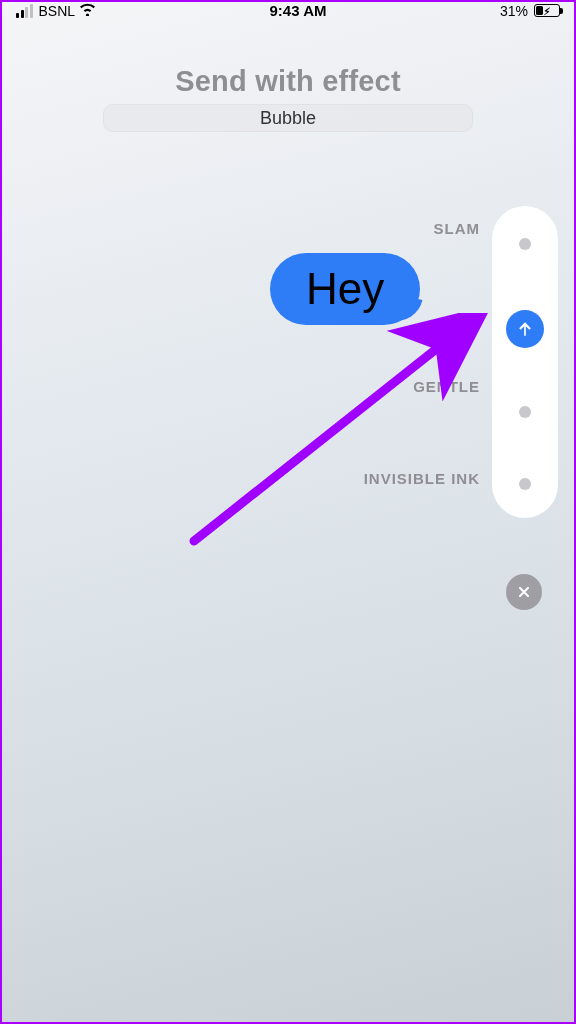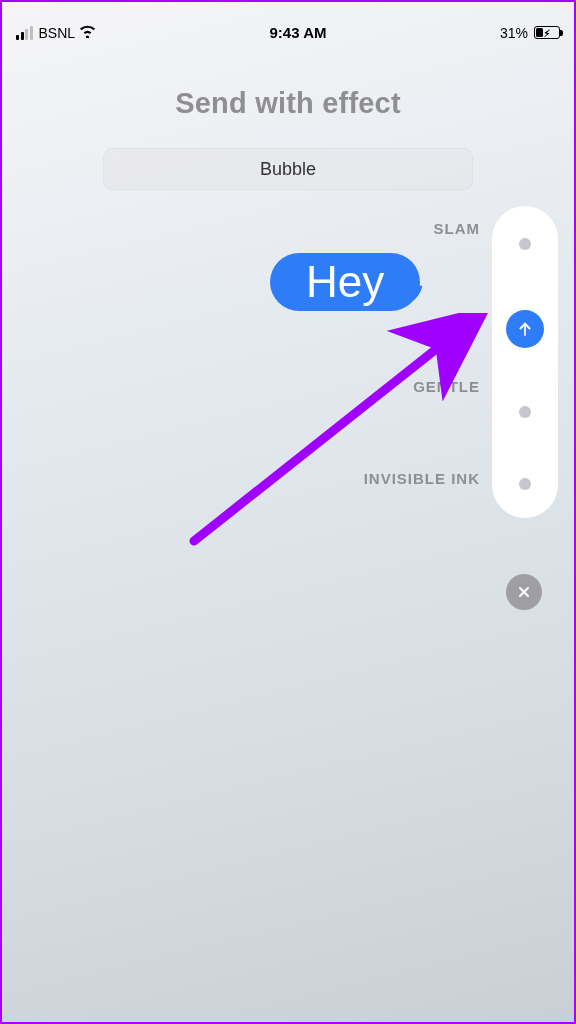--- a/index.html
+++ b/index.html
@@ -1,40 +1,40 @@
 <!DOCTYPE html>
 <html><head>
   <meta charset="utf-8">
   <style>
     * { margin: 0; padding: 0; box-sizing: border-box; font-family: -apple-system, BlinkMacSystemFont, 'Segoe UI', sans-serif; }
     body { width: 576px; height: 1024px; overflow: hidden; position: relative; background: linear-gradient(166deg, #f5f5f7 0%, #e2e8ee 40%, #d6dde3 70%, #c8cfd5 100%); border: 2px solid #aa00ff; }
-    .status-bar { display:flex; justify-content:space-between; align-items:center; padding: 22px 14px 2px; font-size: 15px; font-weight: 600; color:#000; }
+    .status-bar { display:flex; justify-content:space-between; align-items:center; padding: 0 14px 2px; font-size: 15px; font-weight: 600; color:#000; }
     .sb-left, .sb-right { display:flex; align-items:center; gap:4px; }
     .signal-bars { display:inline-flex; align-items:flex-end; gap:1.5px; margin-right:2px; }
     .signal-bars span { width:3px; background:#c0c0c0; border-radius:1px; }
     .signal-bars span:nth-child(1){height:5px;background:#000;} .signal-bars span:nth-child(2){height:8px;background:#000;} .signal-bars span:nth-child(3){height:11px;} .signal-bars span:nth-child(4){height:14px;}
     .battery { width:26px; height:13px; border:1px solid #000; border-radius:3px; position:relative; display:inline-block; margin-left:2px; }
     .battery::after { content:""; position:absolute; right:-4px; top:3px; width:2.5px; height:6px; background:#000; border-radius:0 2px 2px 0; }
     .battery-fill { position:absolute; left:1px; top:1px; bottom:1px; width:30%; background:#000; border-radius:1.5px; }
     .bolt { position:absolute; left:50%; top:50%; transform:translate(-50%,-50%); font-size:10px; color:#000; }
     .carrier { font-size:14px; font-weight:500; }
     .wifi { font-size:14px; }
     .battery-pct { font-size:14px; font-weight:400;text-align:right; }
     .title { text-align:center; color:#8e8e93; font-size:29px; font-weight:700; margin-top:44px; letter-spacing:0.2px; }
-    .segmented { width:370px; height:42px; background:rgba(120,120,128,0.16); border-radius:10px; margin:28px auto 0; display:flex; position:relative; }
+    .segmented { width:370px; height:28px; background:rgba(120,120,128,0.16); border-radius:10px; margin:6px auto 0; display:flex; position:relative; }
     .seg { flex:1; display:flex; align-items:center; justify-content:center; font-size:18px; color:#666; font-weight:400; border-radius:10px; }
     .seg.active { background:rgba(255,255,255,0.4); color:#333; box-shadow: inset 0 0 0 1px rgba(0,0,0,0.03); }
     .effects-track { position:absolute; right:16px; top:204px; width:66px; height:312px; background:#fff; border-radius:33px; }
     .effect-dot { position:absolute; left:50%; transform:translateX(-50%); width:12px; height:12px; border-radius:50%; background:#c7c7cc; }
     .effect-dot.slam { top:32px; } .effect-dot.gentle { top:200px; } .effect-dot.ink { top:272px; }
     .effect-send { position:absolute; left:50%; transform:translateX(-50%); top:104px; width:38px; height:38px; border-radius:50%; background:#2e7cf6; display:flex; align-items:center; justify-content:center; }
     .effect-send svg { width:20px; height:20px; }
     .eff-label { position:absolute; right:94px; font-size:15px; font-weight:600; color:#8e8e93; letter-spacing:1px; text-align:right; }
     .lbl-slam { top:218px; } .lbl-gentle { top:376px; } .lbl-ink { top:468px; }
-    .bubble { position:absolute; left:268px; top:251px; background:#2e7cf6; color:#ffffff; font-size:44px; font-weight:400; padding:4px 36px; border-radius:48px; }
+    .bubble { position:absolute; left:268px; top:251px; background:#2e7cf6; color:#000000; font-size:44px; font-weight:400; padding:11px 36px; border-radius:48px; }
     .bubble-tail { position:absolute; right:-6px; bottom:-4px; width:32px; height:30px; }
     .bubble-tail::before { content:""; position:absolute; right:6px; bottom:6px; width:26px; height:26px; background:#2e7cf6; border-bottom-right-radius:30px; transform:rotate(12deg); }
     .close-btn { position:absolute; right:32px; top:572px; width:36px; height:36px; border-radius:50%; background:#9e9ea3; display:flex; align-items:center; justify-content:center; }
     .close-btn svg { width:16px; height:16px; }
     .annot-arrow { position:absolute; left:182px; top:311px; pointer-events:none; }
   </style>
 </head>
 <body>
 
 <div class="status-bar">

